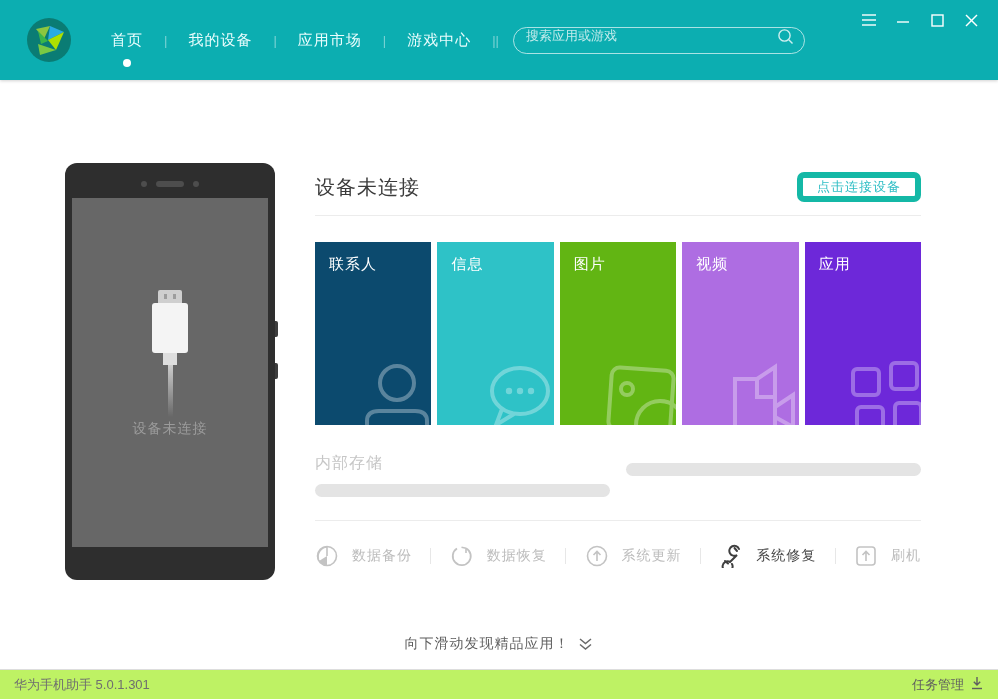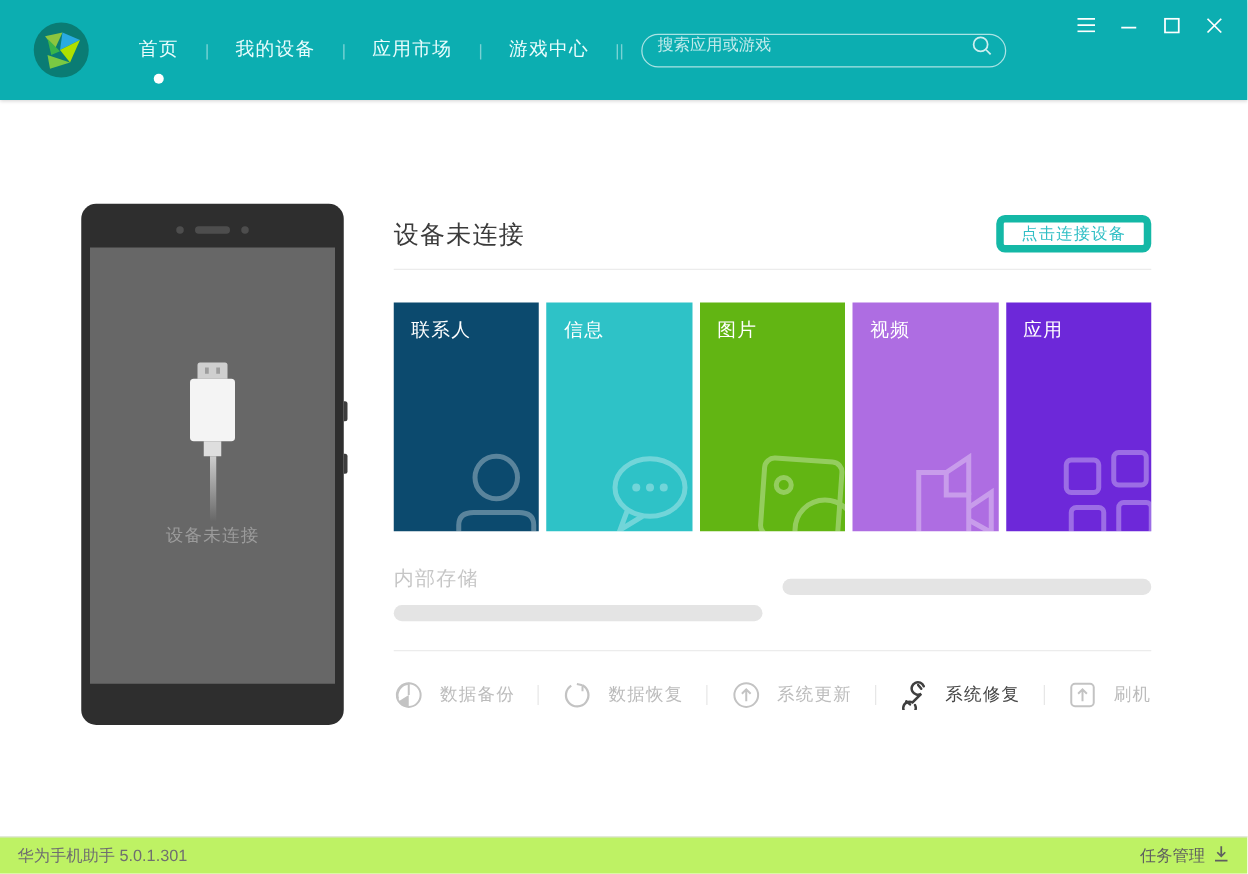--- a/index.html
+++ b/index.html
@@ -327,20 +327,27 @@
         <div class="action">
           <svg width="24" height="24" viewBox="0 0 24 24" fill="none" stroke="currentColor" stroke-width="1.6">
             <rect x="3" y="3" width="18" height="18" rx="3"></rect>
             <path d="M12 17 L12 8 M8.5 11 L12 7.5 L15.5 11"></path>
           </svg>
           <span>刷机</span>
         </div>
       </div>
     </div>
 
+    <div class="hint">
+      <span>向下滑动发现精品应用！</span>
+      <svg width="15" height="14" viewBox="0 0 15 14" fill="none" stroke="currentColor" stroke-width="1.5">
+        <path d="M2 2 L7.5 6.5 L13 2"></path>
+        <path d="M2 7.5 L7.5 12 L13 7.5"></path>
+      </svg>
+    </div>
   </div>
 
   <div class="footer">
     <span>华为手机助手 5.0.1.301</span>
     <span class="task">
       <span>任务管理</span>
       <svg width="14" height="14" viewBox="0 0 14 14" fill="none" stroke="#5f5f5f" stroke-width="1.4">
         <path d="M7 1 L7 8.5 M3.8 5.8 L7 9 L10.2 5.8"></path>
         <line x1="2" y1="12.5" x2="12" y2="12.5"></line>
       </svg>

